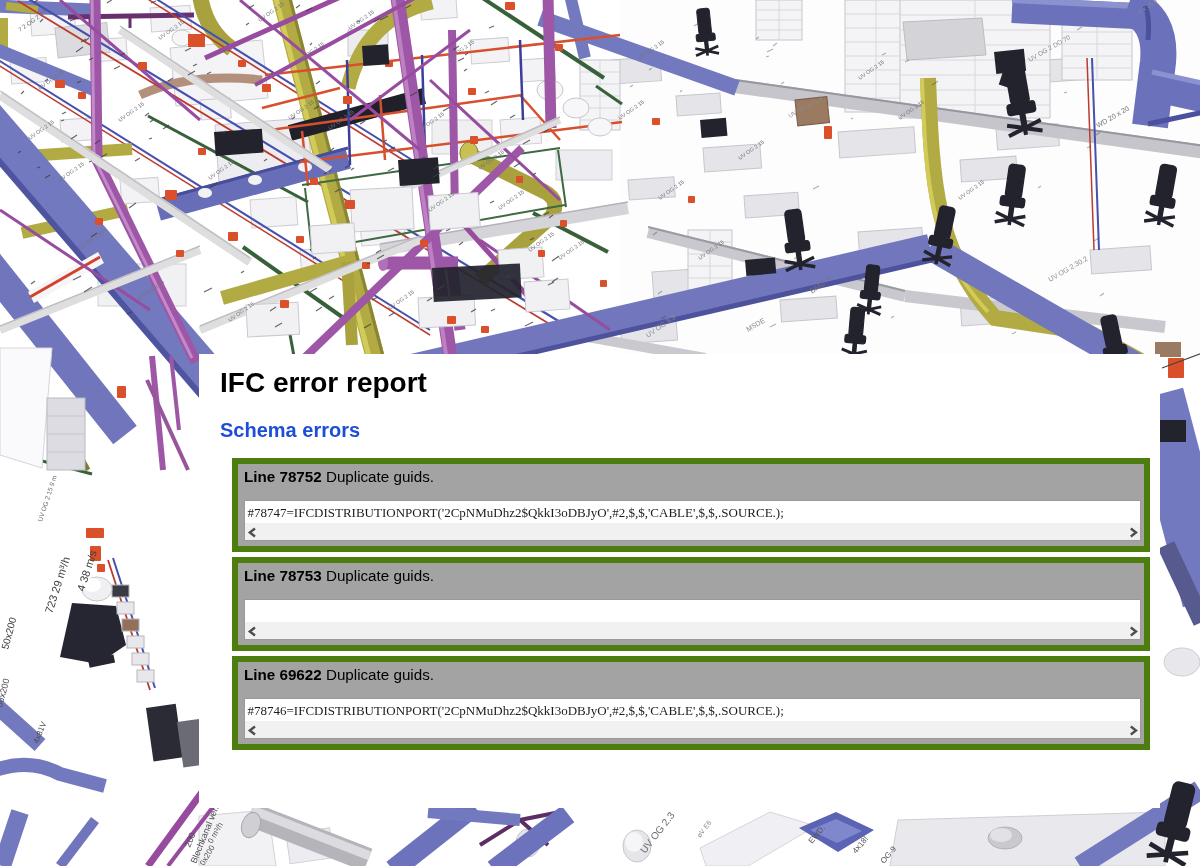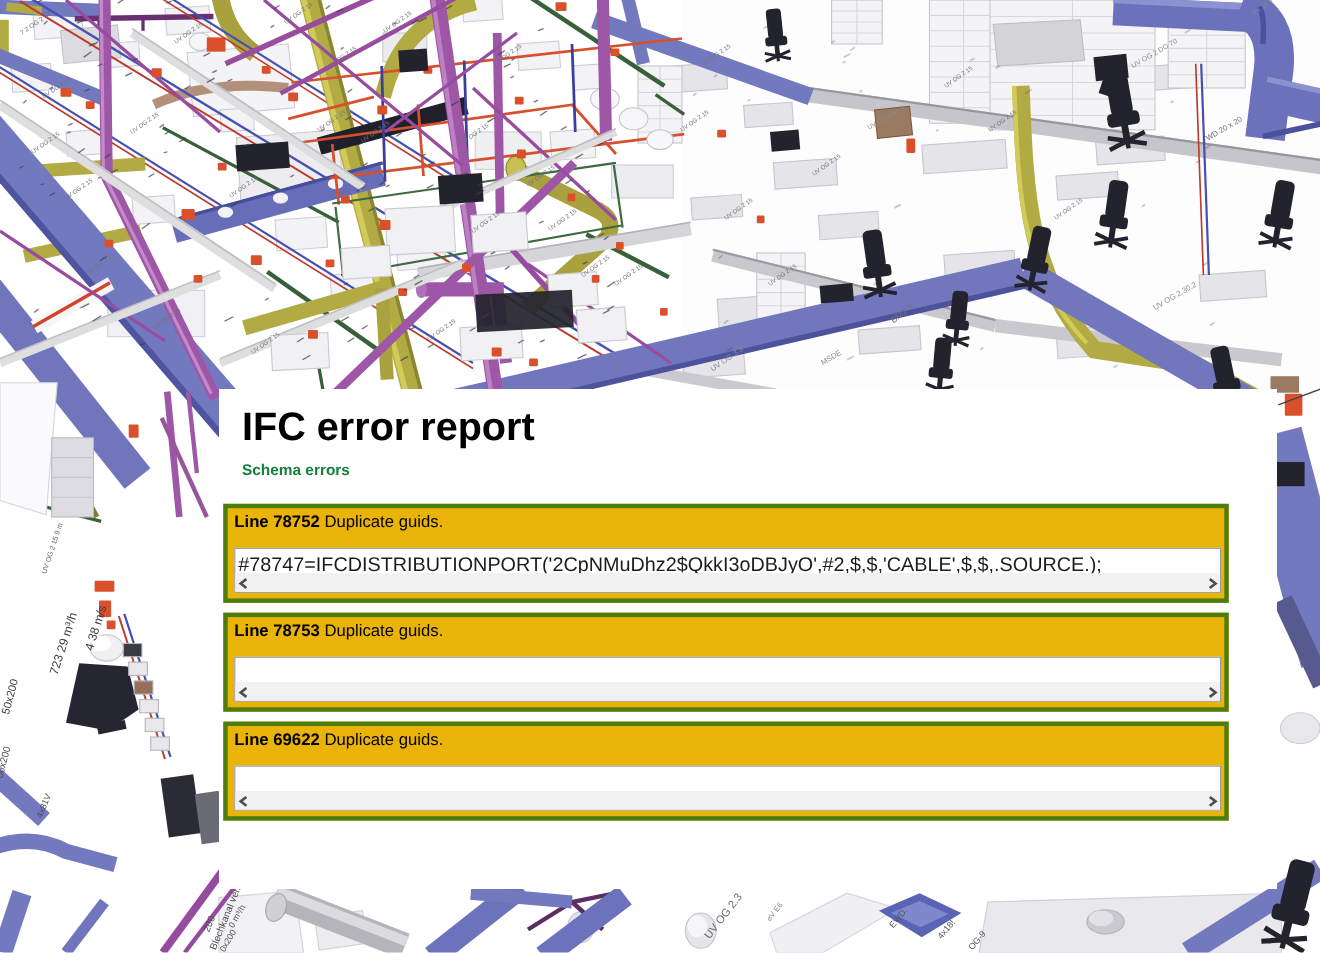--- a/index.html
+++ b/index.html
@@ -1,25 +1,25 @@
 <!DOCTYPE html>
 <html><head>
 <meta charset="utf-8">
 <style>
 html,body{margin:0;padding:0;}
 body{width:1200px;height:866px;overflow:hidden;position:relative;background:#fff;font-family:"Liberation Sans",sans-serif;}
 #bg{position:absolute;left:0;top:0;filter:blur(0.3px) saturate(0.95);}
 #panel{position:absolute;left:199px;top:354px;width:961px;height:454px;background:#fff;overflow:hidden;}
-#panel .h1{position:absolute;left:21px;top:12.5px;font-size:36px;font-weight:bold;color:#000;white-space:nowrap;}
-#panel .h3{position:absolute;left:21px;top:64.5px;font-size:14px;font-weight:bold;color:#15803d;white-space:nowrap;}
-.ebox{position:absolute;left:4px;width:906px;height:82px;border:4px solid #4d7c0f;background:#eab308;}
+#panel .h1{position:absolute;left:21px;top:12.5px;font-size:28px;font-weight:bold;color:#000;white-space:nowrap;}
+#panel .h3{position:absolute;left:21px;top:64.5px;font-size:20px;font-weight:bold;color:#1d4ed8;white-space:nowrap;}
+.ebox{position:absolute;left:33px;width:906px;height:82px;border:6px solid #4d7c0f;background:#a3a3a3;}
 .ehead{position:absolute;left:6px;top:4px;font-size:15.2px;color:#000;white-space:nowrap;}
 .ehead b{font-weight:bold;}
 .epre{position:absolute;left:5.5px;top:35.5px;width:895px;height:39px;border:1px solid #9a9a9a;background:#fff;}
-.ecode{position:absolute;left:3px;top:4.5px;font-family:Liberation Sans, sans-serif;font-size:18px;color:#1c1c1c;white-space:nowrap;}
+.ecode{position:absolute;left:3px;top:4.5px;font-family:Liberation Serif, serif;font-size:13px;color:#1c1c1c;white-space:nowrap;}
 .esb{position:absolute;left:0;bottom:0;width:100%;height:17px;background:#f1f1f1;}
 .esb svg{position:absolute;left:0;top:0;}
 </style>
 </head>
 <body>
 <svg id="bg" width="1200" height="866" viewBox="0 0 1200 866">
     <g stroke-linecap="butt">
       <polygon points="620,0 1200,0 1200,360 620,360" fill="#fdfdfe"></polygon>
       <rect x="838" y="132" width="76" height="26" fill="#e4e4e9" stroke="#c6c6cd" stroke-width="1" transform="rotate(-4 838 132)"></rect>
       <rect x="925" y="88" width="57" height="24" fill="#e4e4e9" stroke="#c6c6cd" stroke-width="1" transform="rotate(-4 925 88)"></rect>
@@ -543,20 +543,21 @@
           <svg width="895" height="17">
             <path d="M10,5.5 L4.8,9.5 L10,13.5" stroke="#4e4e4e" stroke-width="2.4" fill="none"></path>
             <path d="M885.8,5.5 L891,9.5 L885.8,13.5" stroke="#4e4e4e" stroke-width="2.4" fill="none"></path>
           </svg>
         </div>
     </div>
   </div>
   <div class="ebox" style="top:302px;">
     <div class="ehead"><b>Line 69622</b> Duplicate guids.</div>
     <div class="epre">
+        <div class="ecode">#78746=IFCDISTRIBUTIONPORT('2CpNMuDhz2$QkkI3oDBJyO',#2,$,$,'CABLE',$,$,.SOURCE.);</div>
       <div class="esb">
           <svg width="895" height="17">
             <path d="M10,5.5 L4.8,9.5 L10,13.5" stroke="#4e4e4e" stroke-width="2.4" fill="none"></path>
             <path d="M885.8,5.5 L891,9.5 L885.8,13.5" stroke="#4e4e4e" stroke-width="2.4" fill="none"></path>
           </svg>
         </div>
     </div>
   </div>
 </div>
 

